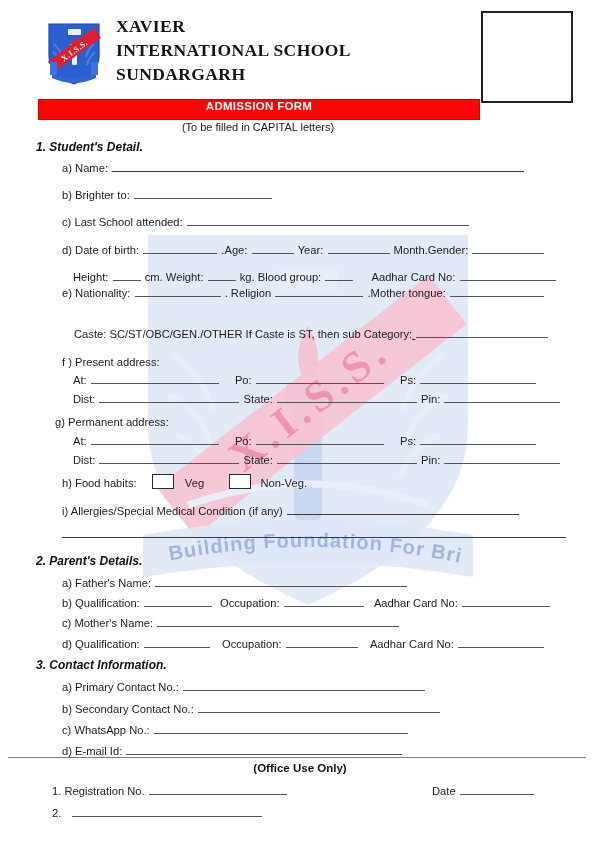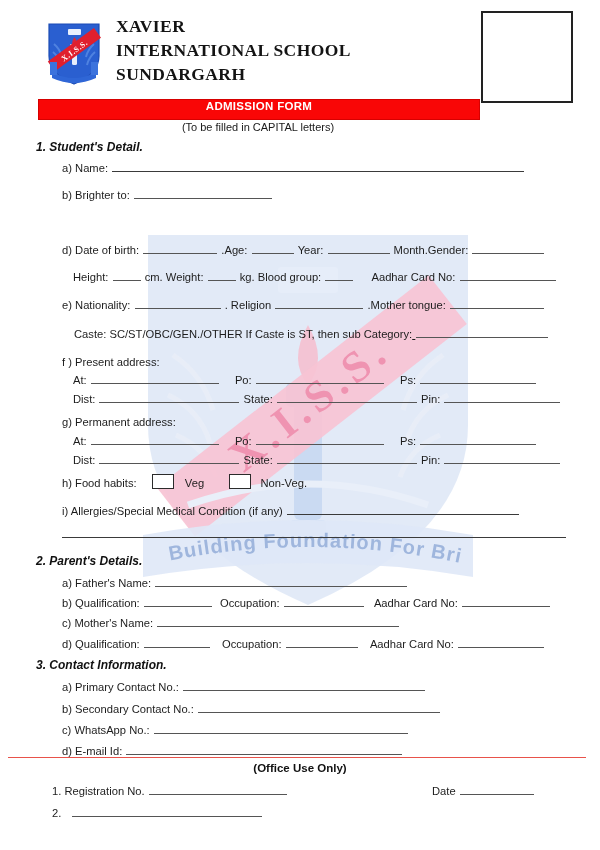--- a/index.html
+++ b/index.html
@@ -268,20 +268,24 @@
     <div class="row" style="left:62px; top:161px;">
       <span class="lbl">a) Name:</span>
       <span class="line line-dark" style="width:412px;"></span>
     </div>
 
     <div class="row" style="left:62px; top:188px;">
       <span class="lbl">b) Brighter to:</span>
       <span class="line" style="width:138px;"></span>
     </div>
 
+    <div class="row" style="left:62px; top:215px;">
+      <span class="lbl">c) Last School attended:</span>
+      <span class="line" style="width:282px;"></span>
+    </div>
 
     <div class="row" style="left:62px; top:243px;">
       <span class="lbl">d) Date of birth:</span>
       <span class="line" style="width:74px;"></span>
       <span class="lbl">.Age:</span>
       <span class="line" style="width:42px;"></span>
       <span class="lbl">Year:</span>
       <span class="line" style="width:62px;"></span>
       <span class="lbl">Month.Gender:</span>
       <span class="line" style="width:72px;"></span>
@@ -291,21 +295,21 @@
       <span class="lbl">Height:</span>
       <span class="line" style="width:28px;"></span>
       <span class="lbl">cm. Weight:</span>
       <span class="line" style="width:28px;"></span>
       <span class="lbl">kg. Blood group:</span>
       <span class="line" style="width:28px;"></span>
       <span class="lbl" style="padding-left:14px;">Aadhar Card No:</span>
       <span class="line" style="width:96px;"></span>
     </div>
 
-    <div class="row" style="left:62px; top:298px;">
+    <div class="row" style="left:62px; top:286px;">
       <span class="lbl">e) Nationality:</span>
       <span class="line" style="width:86px;"></span>
       <span class="lbl">.   Religion</span>
       <span class="line" style="width:88px;"></span>
       <span class="lbl">.Mother tongue:</span>
       <span class="line" style="width:94px;"></span>
     </div>
 
     <div class="row" style="left:74px; top:327px;text-decoration:underline;">
       <span class="lbl">Caste: SC/ST/OBC/GEN./OTHER If Caste is ST, then sub Category:</span>
@@ -325,21 +329,21 @@
 
     <div class="row" style="left:73px; top:392px;">
       <span class="lbl">Dist:</span>
       <span class="line" style="width:140px;"></span>
       <span class="lbl">State:</span>
       <span class="line" style="width:140px;"></span>
       <span class="lbl">Pin:</span>
       <span class="line" style="width:116px;"></span>
     </div>
 
-    <div class="row" style="left:62px; top:415px;text-align:center;">g) Permanent address:</div>
+    <div class="row" style="left:55px; top:415px;text-align:center;">g) Permanent address:</div>
 
     <div class="row" style="left:73px; top:434px;">
       <span class="lbl">At:</span>
       <span class="line" style="width:128px;"></span>
       <span class="lbl" style="padding-left:12px;">Po:</span>
       <span class="line" style="width:128px;"></span>
       <span class="lbl" style="padding-left:12px;">Ps:</span>
       <span class="line" style="width:116px;"></span>
     </div>
 

